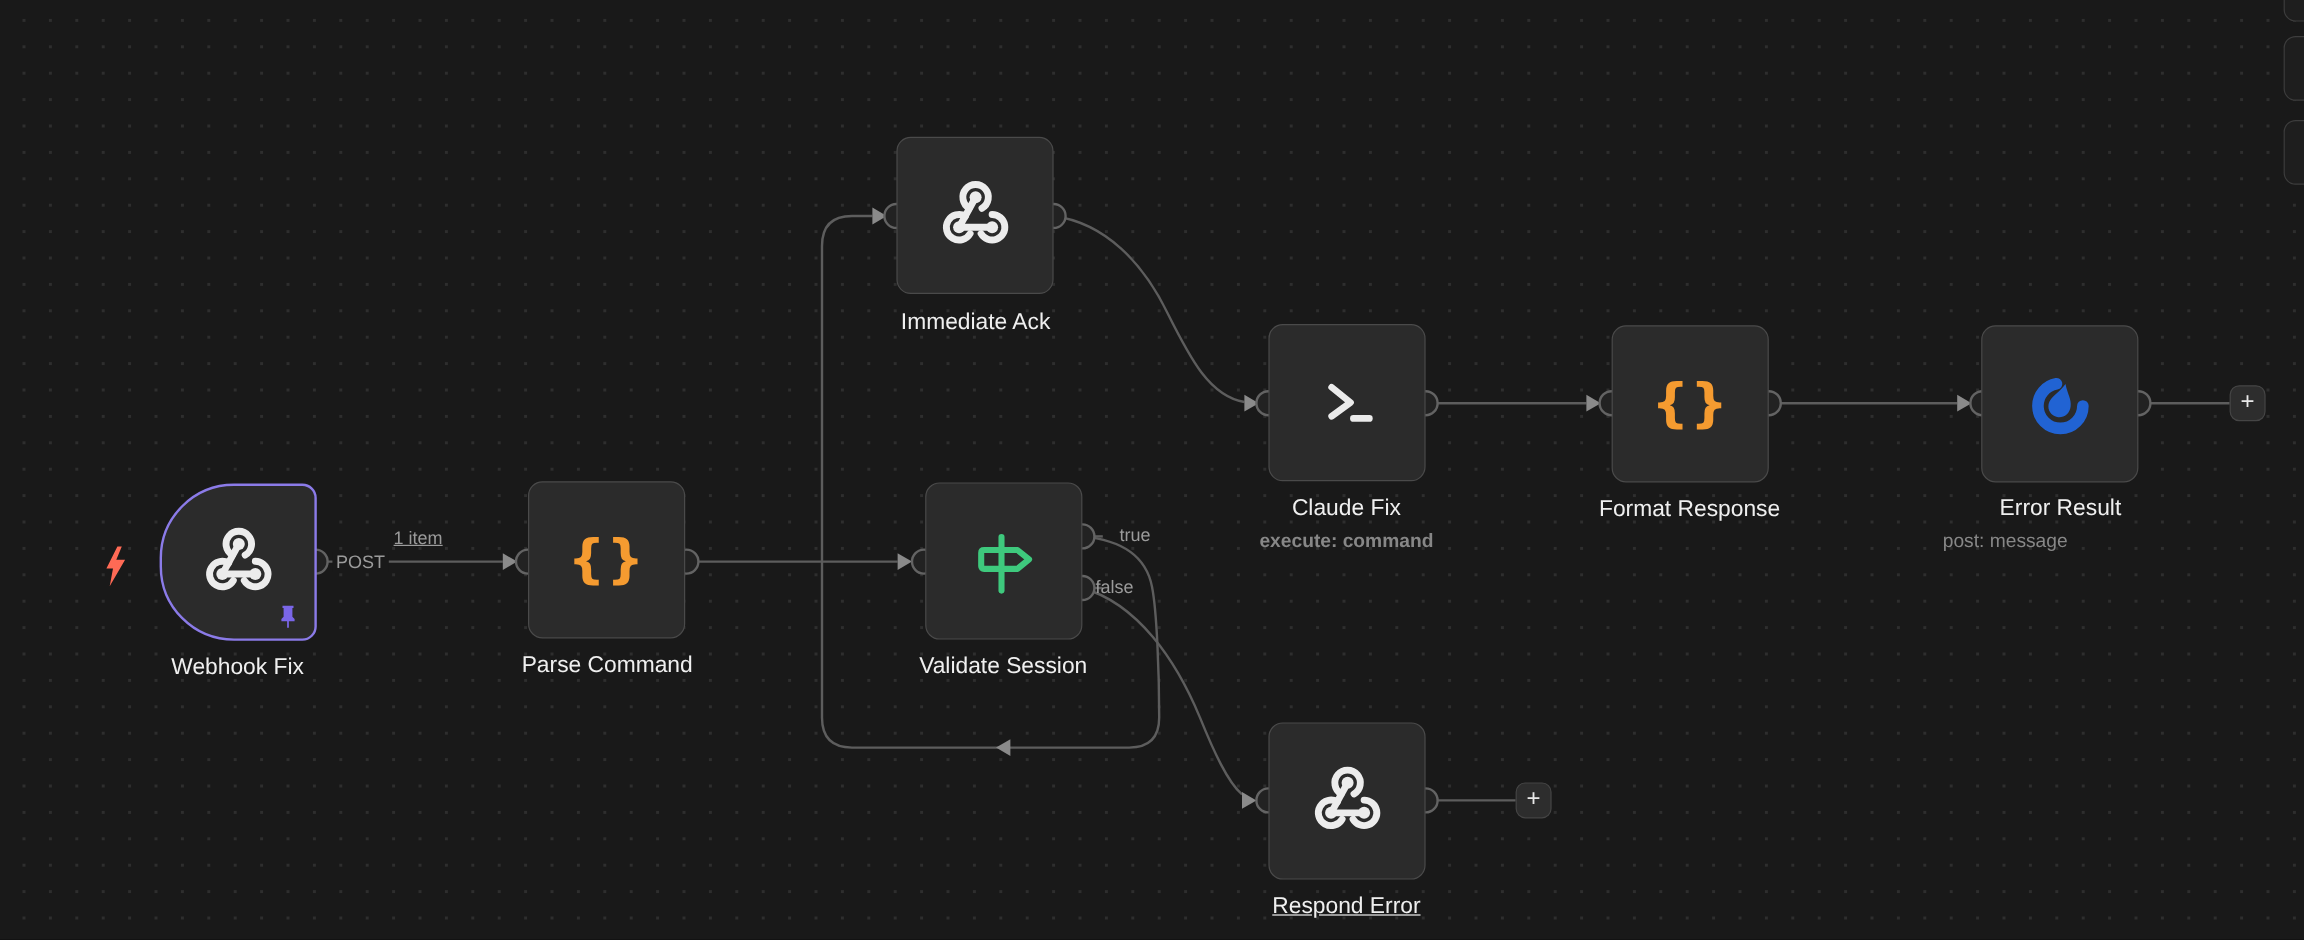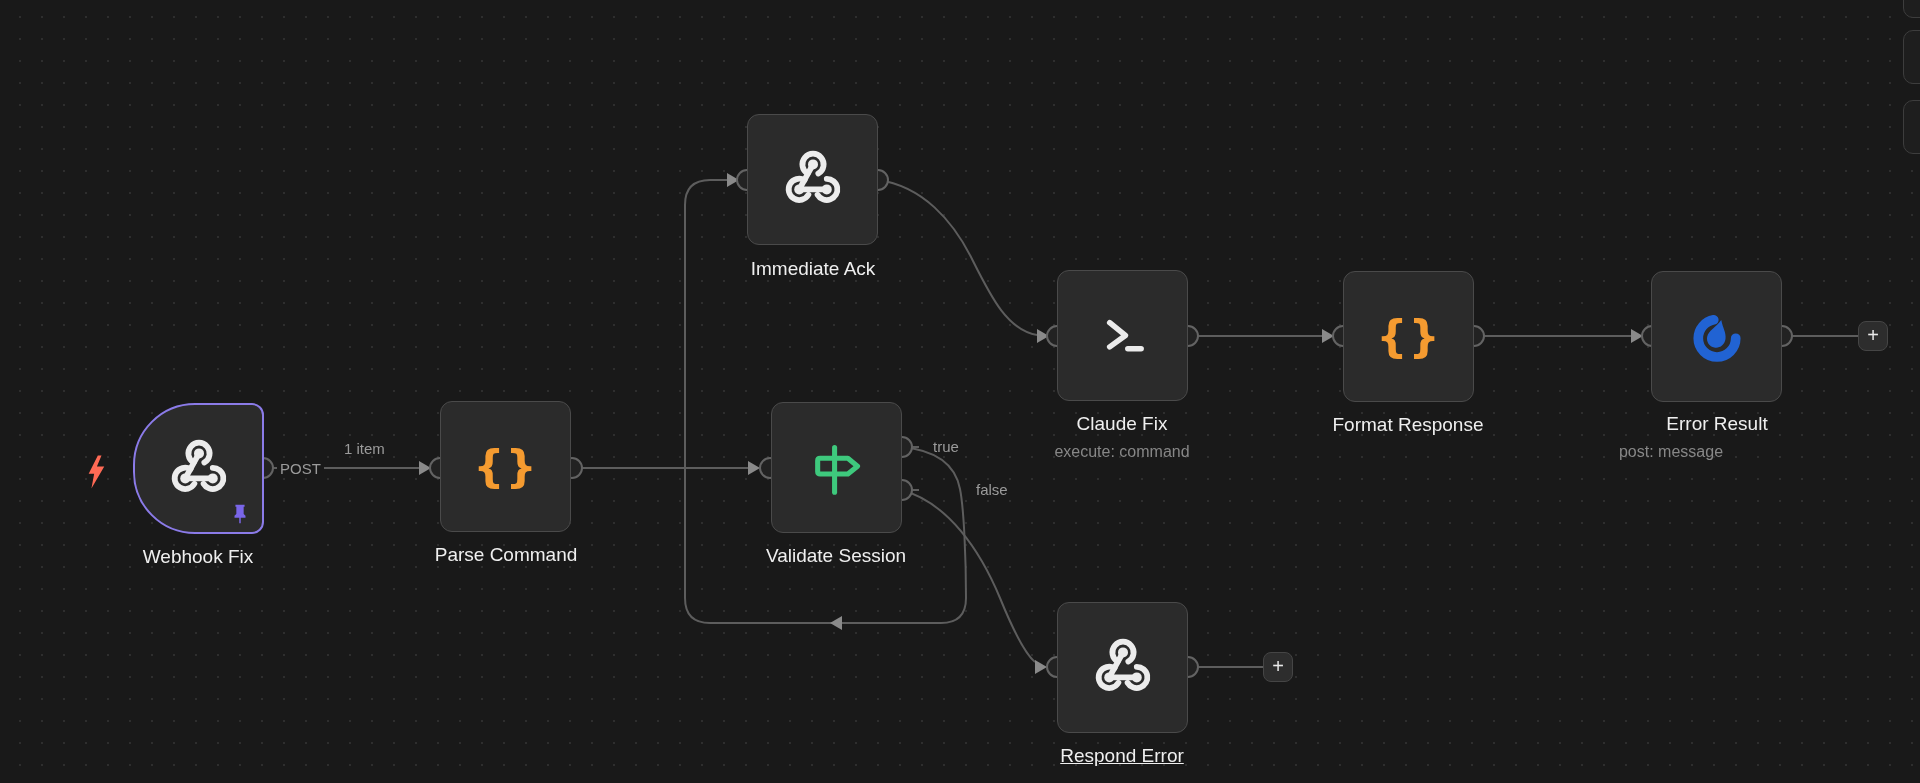--- a/index.html
+++ b/index.html
@@ -164,21 +164,21 @@
 
   <div class="node" style="left:1057px;top:270px;">
     <svg width="58" height="58" viewBox="0 0 48 48">
       <g stroke="#ebebeb" stroke-width="4.6" fill="none" stroke-linecap="round" stroke-linejoin="round">
         <path d="M 13,13 L 26,23.5 L 13,33"></path>
         <path d="M 28,34.5 H 39"></path>
       </g>
     </svg>
   </div>
   <div class="node-label" style="left:1122px;top:413px;">Claude Fix</div>
-  <div class="node-subtitle" style="left:1122px;top:443px;">execute: command</div>
+  <div class="node-subtitle" style="left:1122px;top:443px;font-weight:bold;">execute: command</div>
 
   <div class="node" style="left:1343px;top:271px;">
     <div class="braces">{}</div>
   </div>
   <div class="node-label" style="left:1408px;top:414px;">Format Response</div>
 
   <div class="node" style="left:1651px;top:271px;">
     <svg width="62" height="62" viewBox="0 0 48 48">
       <circle cx="24" cy="25" r="14.5" fill="none" stroke="#2163d3" stroke-width="7.5" stroke-dasharray="65.3 25.8" stroke-linecap="round"></circle>
       <path d="M 27.3,10.8 C 28.6,17.5 31.2,20.4 30.6,25.4 C 30,30.4 25.8,33 21.9,32.2 C 18,31.4 15.6,27.7 16.4,23.8 C 17.4,18.8 23.4,16.4 27.3,10.8 Z" fill="#2163d3"></path>
@@ -199,23 +199,23 @@
       <g fill="#ececec">
         <circle cx="24" cy="11.5" r="4"></circle>
           <circle cx="13" cy="31.5" r="4"></circle>
           <circle cx="35" cy="31.5" r="4"></circle>
       </g>
     </svg>
   </div>
   <div class="node-label" style="left:1122px;top:745px;text-decoration:underline;">Respond Error</div>
 
   <div class="edge-label onLine" style="left:277px;top:460px;">POST</div>
-  <div class="edge-label" style="left:344px;top:440px;">1 item</div>
+  <div class="edge-label" style="left:328px;top:440px;text-decoration:underline;">1 item</div>
   <div class="edge-label" style="left:933px;top:438px;">true</div>
-  <div class="edge-label" style="left:976px;top:481px;">false</div>
+  <div class="edge-label" style="left:913px;top:481px;">false</div>
 
   <div class="plus-btn" style="left:1858px;top:321px;">+</div>
   <div class="plus-btn" style="left:1263px;top:652px;">+</div>
 
   <div class="rail-btn" style="top:-36px;"></div>
   <div class="rail-btn" style="top:30px;"></div>
   <div class="rail-btn" style="top:100px;"></div>
 
 </div>
 

